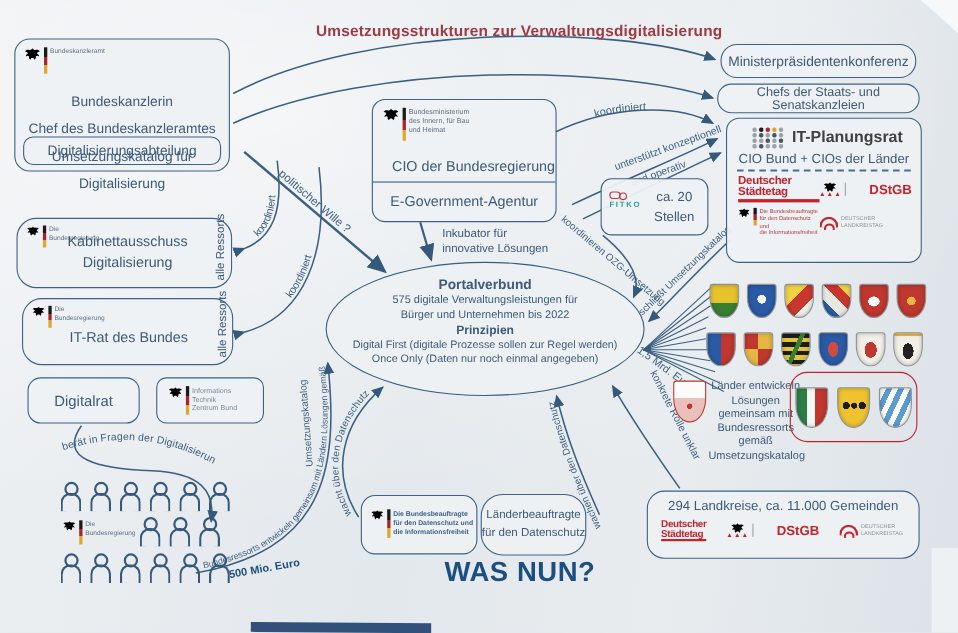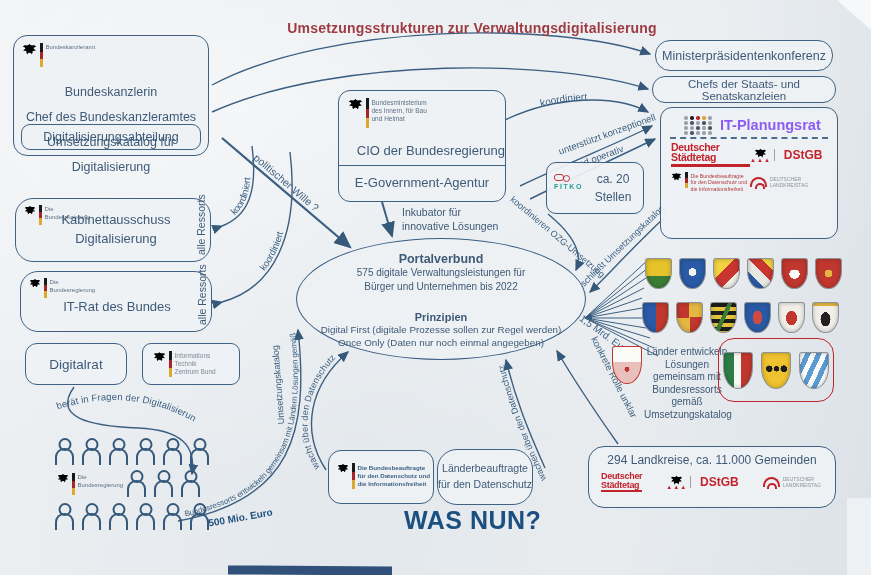--- a/index.html
+++ b/index.html
@@ -42,21 +42,21 @@
   .s-hh{background:radial-gradient(circle at 50% 62%,#bf372e 0 9%,transparent 10%),linear-gradient(180deg,transparent 42%,rgba(191,55,46,.3) 42%),#fbfbf9;border:1.6px solid #bf372e;box-shadow:none}
   .s-nw{background:linear-gradient(90deg,#2e7d46 0 36%,#f6f6f2 36% 62%,#bf372e 62%)}
   .s-bw{background:radial-gradient(circle at 26% 45%,#1d1d1d 0 11%,transparent 12%),radial-gradient(circle at 52% 45%,#1d1d1d 0 11%,transparent 12%),radial-gradient(circle at 78% 45%,#1d1d1d 0 11%,transparent 12%),#efc22f}
   .s-by{background:repeating-linear-gradient(115deg,#fbfbf9 0 5px,#5a9bd2 5px 10px)}
   
   .dst{font-weight:bold;font-size:10.5px;line-height:.95;color:#c3232b;border-bottom:3px solid #c3232b;padding-bottom:1px;white-space:pre-line;letter-spacing:-.3px;display:inline-block}
   .dst.small{font-size:9px;border-bottom-width:2.5px}
   .dstgb{display:flex;align-items:center;gap:3px}
   .dstgb .col{display:flex;flex-direction:column;align-items:center;gap:0}
   .aaa{color:#c3232b;font-size:6px;font-weight:bold;letter-spacing:1px;line-height:.8}
-  .dstgb .txt{font-weight:bold;font-size:12px;color:#c3232b;border-left:1px solid #9aa4ad;padding-left:9px;line-height:1}
+  .dstgb .txt{font-weight:bold;font-size:12px;color:#c3232b;border-left:1px solid #9aa4ad;padding-left:21px;line-height:1}
   .dlt{display:flex;align-items:center;gap:3px}
   .arc{width:17px;height:10px;border:2.2px solid #c3232b;border-bottom:none;border-radius:17px 17px 0 0;position:relative;box-sizing:border-box;flex:none}
   .arc::before{content:"";position:absolute;left:2.5px;top:3.5px;width:6px;height:4px;border:2px solid #c3232b;border-bottom:none;border-radius:8px 8px 0 0}
   .dlt .txt{font-size:5px;line-height:1.25;color:#8a949c;white-space:pre-line}
   
   .dots{position:relative;width:30px;height:19px;flex:none}
   .dots::before{content:"";position:absolute;left:1px;top:1px;width:3.5px;height:3.5px;border-radius:50%;background:#9aa3ab;
     box-shadow:6px 0 0 #1c1c1c,12px 0 0 #b7262c,18px 0 0 #dfa22e,24px 0 0 #9aa3ab,
     0 5px 0 #9aa3ab,6px 5px 0 #4a5560,12px 5px 0 #9aa3ab,18px 5px 0 #4a5560,24px 5px 0 #9aa3ab,
     0 10px 0 #9aa3ab,6px 10px 0 #9aa3ab,12px 10px 0 #4a5560,18px 10px 0 #9aa3ab,24px 10px 0 #4a5560,
@@ -235,43 +235,44 @@
   <div class="box" style="left:338px;top:90px;width:168px;height:112px;border-radius:12px">
     <span class="govlogo" style="left:9px;top:7px">
       <svg class="eagle" viewBox="0 0 20 16">
           <use href="#eagle"></use>
         </svg>
       <span class="tric" style="height:30px"></span>
       <span class="govtxt" style="font-size:6.5px">Bundesministerium
 des Innern, für Bau
 und Heimat</span>
     </span>
-    <div style="position:absolute;left:17px;right:0;top:52px;text-align:right;font-size:13px">CIO der Bundesregierung</div>
+    <div style="position:absolute;left:17px;right:0;top:52px;text-align:center;font-size:13px">CIO der Bundesregierung</div>
     <div style="position:absolute;left:0;right:0;top:74px;border-top:1.4px solid #3f6183"></div>
     <div style="position:absolute;left:0;right:0;top:84px;text-align:center;font-size:13px">E-Government-Agentur</div>
   </div>
   <div class="inkubator">Inkubator für innovative Lösungen</div>
 
   <div class="box" style="left:546px;top:162px;width:98px;height:52px;border-radius:10px">
     <span class="fitko" style="position:absolute;left:7px;top:10px">
       <span class="flink"></span>
       <span class="fitxt">FITKO</span>
     </span>
     <div class="ctr pre" style="position:absolute;right:5px;top:0;bottom:0;width:50px;font-size:12px;line-height:1.5">ca. 20
 Stellen</div>
   </div>
 
   <div class="box ctr" style="left:655px;top:40px;width:178px;height:31px;border-radius:15px;font-size:12.5px">Ministerpräsidentenkonferenz</div>
   <div class="box ctr" style="left:652px;top:76px;width:184px;height:27px;border-radius:13px;font-size:11.5px">Chefs der Staats- und Senatskanzleien</div>
 
   <div class="box" style="left:660px;top:107px;width:178px;height:132px;border-radius:12px">
     <div style="display:flex;align-items:center;gap:7px;padding:7px 0 0 22px">
       <span class="dots"></span>
-      <span style="font-size:14.5px;font-weight:bold;color:#8b5cf6">IT-Planungsrat</span>
+      <span style="font-size:14.5px;font-weight:bold;color:#404040">IT-Planungsrat</span>
     </div>
+    <div style="text-align:center;font-size:12px;margin-top:3px">CIO Bund + CIOs der Länder</div>
     <div class="dashsep"></div>
     <div style="display:grid;grid-template-columns:1fr 1fr;row-gap:5px;align-items:center;padding:1px 8px 0 10px">
       <span class="dst">Deutscher
 Städtetag</span>
       <span class="dstgb">
         <span class="col">
           <svg class="eagle gray" style="width:13px;height:10px" viewBox="0 0 20 16">
               <use href="#eagle"></use>
             </svg>
           <span class="aaa">▲▲▲</span>
@@ -318,21 +319,21 @@
   <div class="redbox" style="left:718px;top:338px;width:114px;height:62px">
     <span class="shield s-nw" title="Nordrhein-Westfalen"></span>
     <span class="shield s-bw" title="Baden-Württemberg"></span>
     <span class="shield s-by" title="Bayern"></span>
   </div>
 
   <div style="position:absolute;left:296px;top:238px;width:290px;height:122px;border:1.8px solid #375d80;border-radius:50%;background:#edf1f4;color:#3d5a78;box-sizing:border-box;text-align:center;padding-top:13px">
     <div style="font-size:12.5px;font-weight:bold">Portalverbund</div>
     <div style="font-size:10px;line-height:1.35">575 digitale Verwaltungsleistungen für</div>
     <div style="font-size:10px;line-height:1.35">Bürger und Unternehmen bis 2022</div>
-    <div style="font-size:11px;font-weight:bold;margin-top:18px">Prinzipien</div>
+    <div style="font-size:11px;font-weight:bold;margin-top:2px">Prinzipien</div>
     <div style="font-size:9.8px;line-height:1.35">Digital First (digitale Prozesse sollen zur Regel werden)</div>
     <div style="font-size:9.8px;line-height:1.35">Once Only (Daten nur noch einmal angegeben)</div>
   </div>
 
   <div class="box" style="left:328px;top:450px;width:106px;height:54px;border-radius:13px">
     <span class="govlogo" style="left:8px;top:12px">
       <svg class="eagle" style="width:12px;height:10px" viewBox="0 0 20 16">
           <use href="#eagle"></use>
         </svg>
       <span class="tric" style="height:26px"></span>

